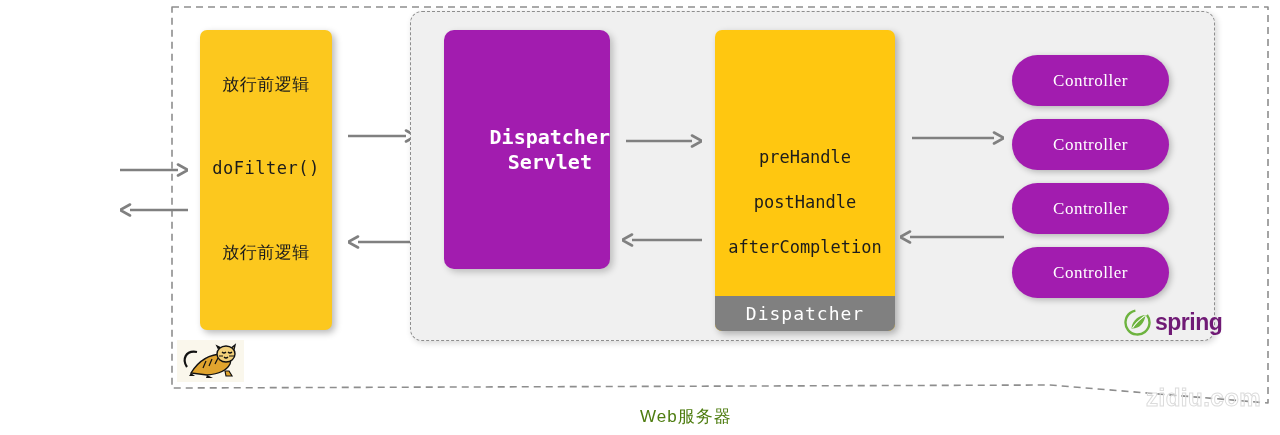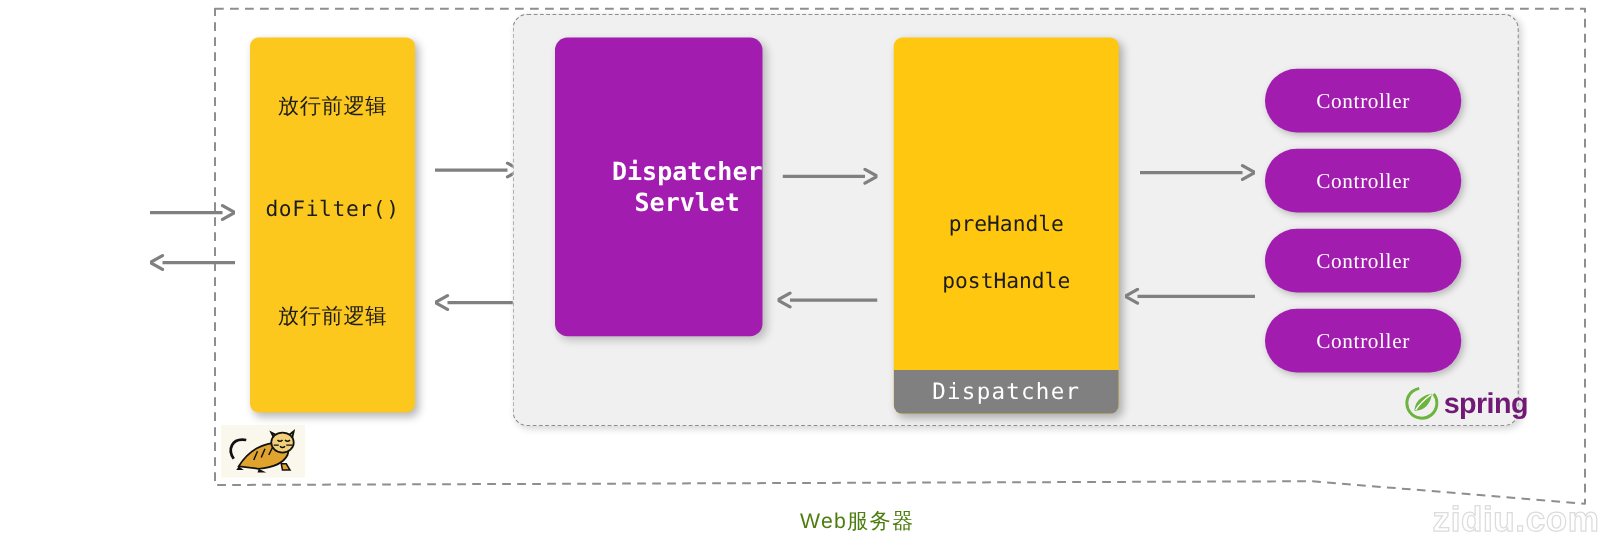--- a/index.html
+++ b/index.html
@@ -248,22 +248,22 @@
     font-weight: bold;
     color: #701a75;
     letter-spacing: -0.5px;
     line-height: 1;
   }
 
   
   .watermark {
     position: absolute;
     left: 1146px;
-    top: 400px;
-    font-size: 28px;
+    top: 384px;
+    font-size: 24px;
     font-weight: bold;
     color: transparent;
     -webkit-text-stroke: 1px #dcdcdc;
     letter-spacing: 0.5px;
   }
 </style>
 </head>
 <body>
 
 <div class="canvas">
@@ -352,20 +352,21 @@
     <svg width="80" height="14" viewBox="0 0 80 14">
       <line x1="10" y1="7" x2="80" y2="7" stroke="#808080" stroke-width="2.6"></line>
       <path d="M 10 1.5 L 0 7 L 10 12.5" fill="none" stroke="#808080" stroke-width="2.6" stroke-linecap="round" stroke-linejoin="round"></path>
     </svg>
   </div>
 
   <div class="interceptor-box">
     <div class="interceptor-body">
       <div class="interceptor-line">preHandle</div>
       <div class="interceptor-line">postHandle</div>
+      <div class="interceptor-line">afterCompletion</div>
     </div>
     <div class="box-footer">Dispatcher</div>
   </div>
 
   <div class="arrow" style="left:912px; top:131px; width:92px;">
     <svg width="92" height="14" viewBox="0 0 92 14">
       <line x1="0" y1="7" x2="82" y2="7" stroke="#808080" stroke-width="2.6"></line>
       <path d="M 82 1.5 L 92 7 L 82 12.5" fill="none" stroke="#808080" stroke-width="2.6" stroke-linecap="round" stroke-linejoin="round"></path>
     </svg>
   </div>

